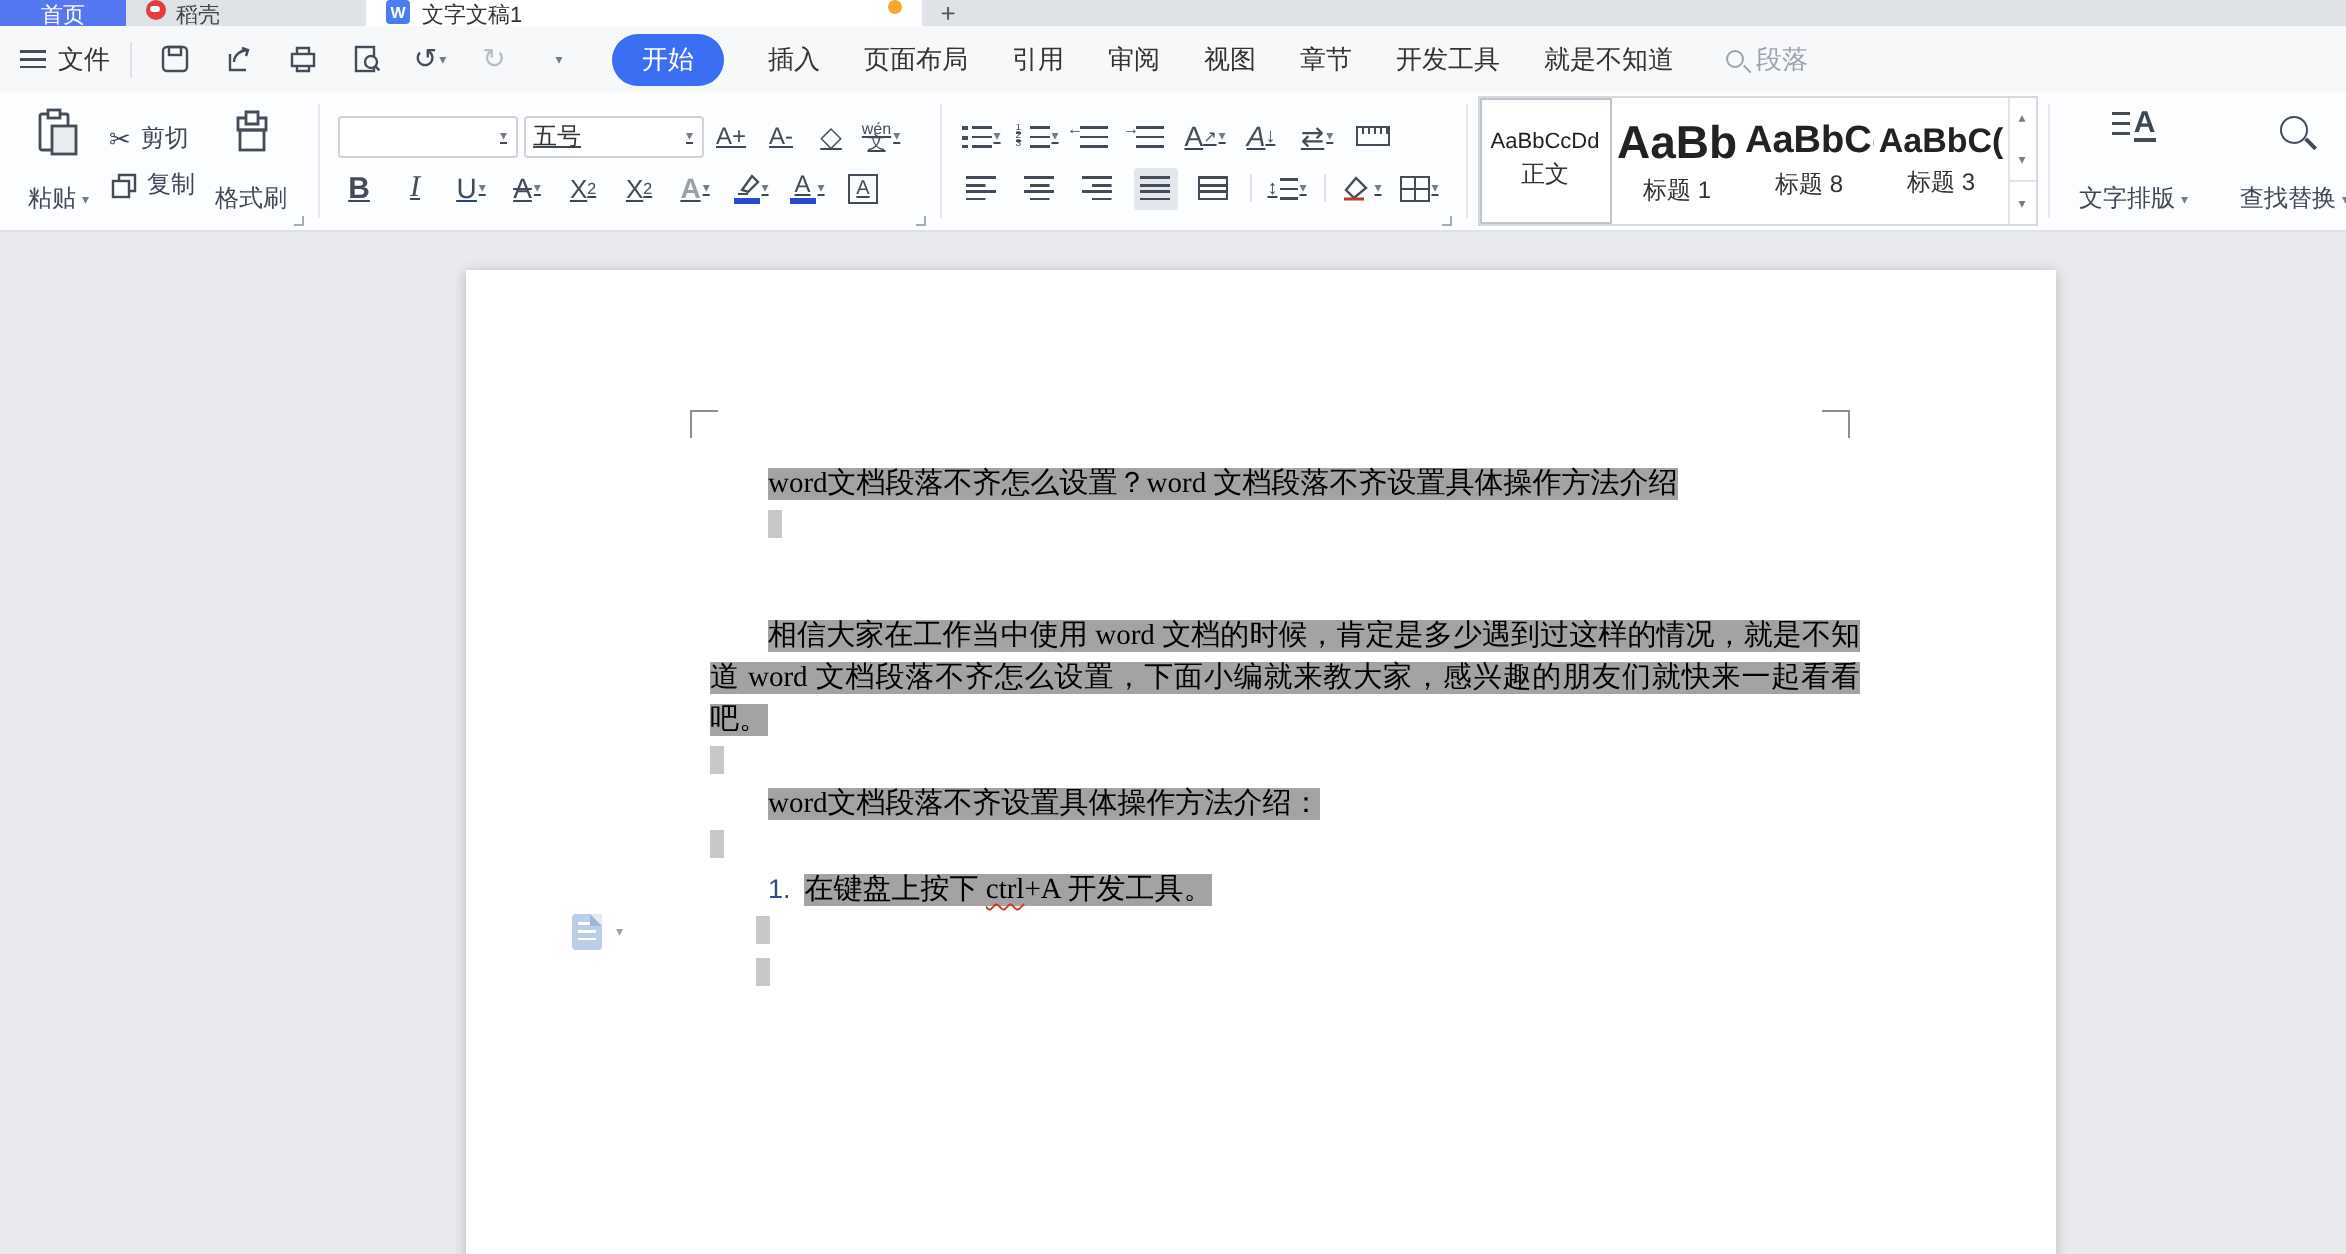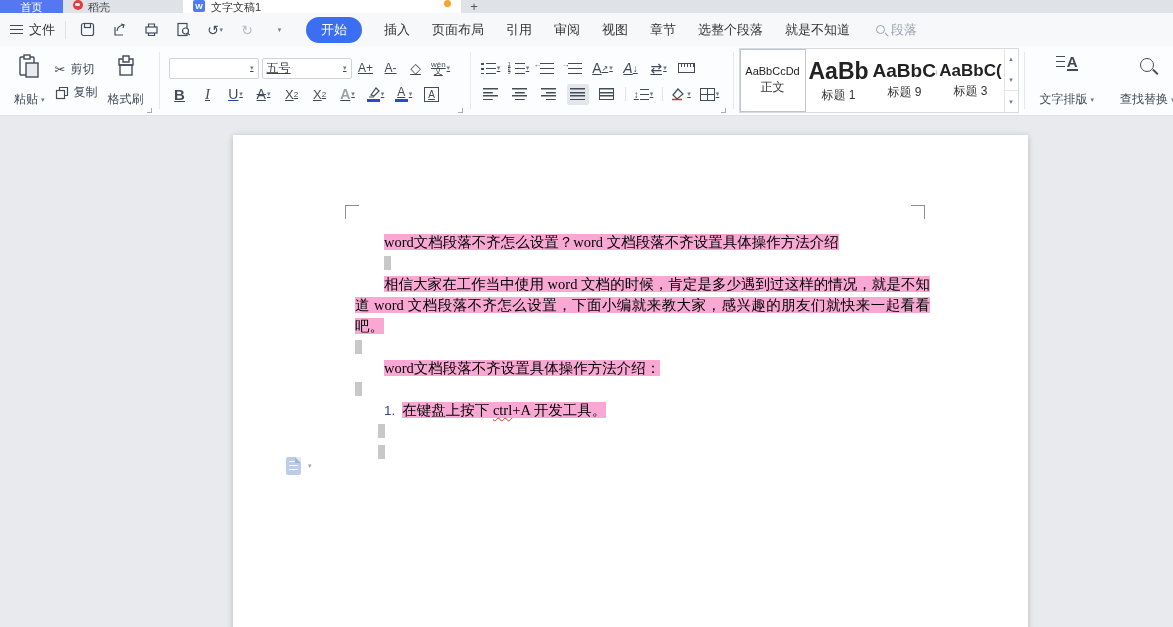--- a/index.html
+++ b/index.html
@@ -102,22 +102,22 @@
   
   .docarea { position:absolute; left:0; top:117px; width:100%; height:510px; background:#E8EAED; }
   .page { position:absolute; left:233px; top:18px; width:795px; height:560px; background:#fff; box-shadow:0 1px 6px rgba(0,0,0,.22); }
   .mark { position:absolute; width:14px; height:14px; }
   .mark.tl { left:112px; top:70px; border-left:1px solid #8A8F96; border-top:1px solid #8A8F96; }
   .mark.tr { left:678px; top:70px; border-right:1px solid #8A8F96; border-top:1px solid #8A8F96; }
   .content { position:absolute; left:122px; top:97px; width:575px; font-size:14.5px; line-height:21px; color:#000;
              font-family:"Liberation Serif","DejaVu Serif",serif; }
   .ln { margin:0; }
   .ln.indent { text-indent:2em; }
-  .ln.just { text-align:justify; }
-  .sel { background:#f9a8d4; }
+  .ln.just { text-align:justify;margin-top:34px; }
+  .sel { background:#a3a3a3; }
   .selmark { display:inline-block; width:7px; height:14px; background:#C8C8C8; vertical-align:-2px; }
   .e2 { margin-left:23px; }
   .li { margin-left:2em; }
   .num { color:#2C4D87; margin-right:7px; font-family:"Liberation Sans",sans-serif; font-size:13.5px; }
   .lat { color:#2C4D87; font-family:"Liberation Sans",sans-serif; font-size:13.5px; }
   .squig { text-decoration:underline wavy #D93025; text-decoration-thickness:1px; text-underline-offset:2px; }
   .margin-tool { position:absolute; left:53px; top:322px; display:flex; align-items:center; gap:7px; }
   .ptool { width:15px; height:18px; background:#BCCDE8; border-radius:2px; position:relative; }
   .ptool::before { content:""; position:absolute; left:3px; top:4px; width:9px; height:9px;
                    background:repeating-linear-gradient(#fff 0 1.5px, transparent 1.5px 4px); }
@@ -185,21 +185,21 @@
     <span class="dd">▾</span>
   </div>
   <div class="mtabs">
     <span class="mtab active">开始</span>
     <span class="mtab">插入</span>
     <span class="mtab">页面布局</span>
     <span class="mtab">引用</span>
     <span class="mtab">审阅</span>
     <span class="mtab">视图</span>
     <span class="mtab">章节</span>
-    <span class="mtab">选整个段落</span>
+    <span class="mtab">开发工具</span>
     <span class="mtab">就是不知道</span>
   </div>
   <div class="msearch">
     <span class="lens-s"></span>
     <span>段落</span>
   </div>
 </div>
 
 <div class="ribbon">
 
@@ -399,21 +399,21 @@
     <div class="gcell selected">
       <span class="gprev gp0">AaBbCcDd</span>
       <span class="glab">正文</span>
     </div>
     <div class="gcell">
       <span class="gprev gp1">AaBb</span>
       <span class="glab">标题 1</span>
     </div>
     <div class="gcell">
       <span class="gprev gp2">AaBbC(</span>
-      <span class="glab">标题 9</span>
+      <span class="glab">标题 8</span>
     </div>
     <div class="gcell">
       <span class="gprev gp3">AaBbC(</span>
       <span class="glab">标题 3</span>
     </div>
     <div class="garr">
       <span>▴</span>
       <span>▾</span>
       <span class="more">▾</span>
     </div>

